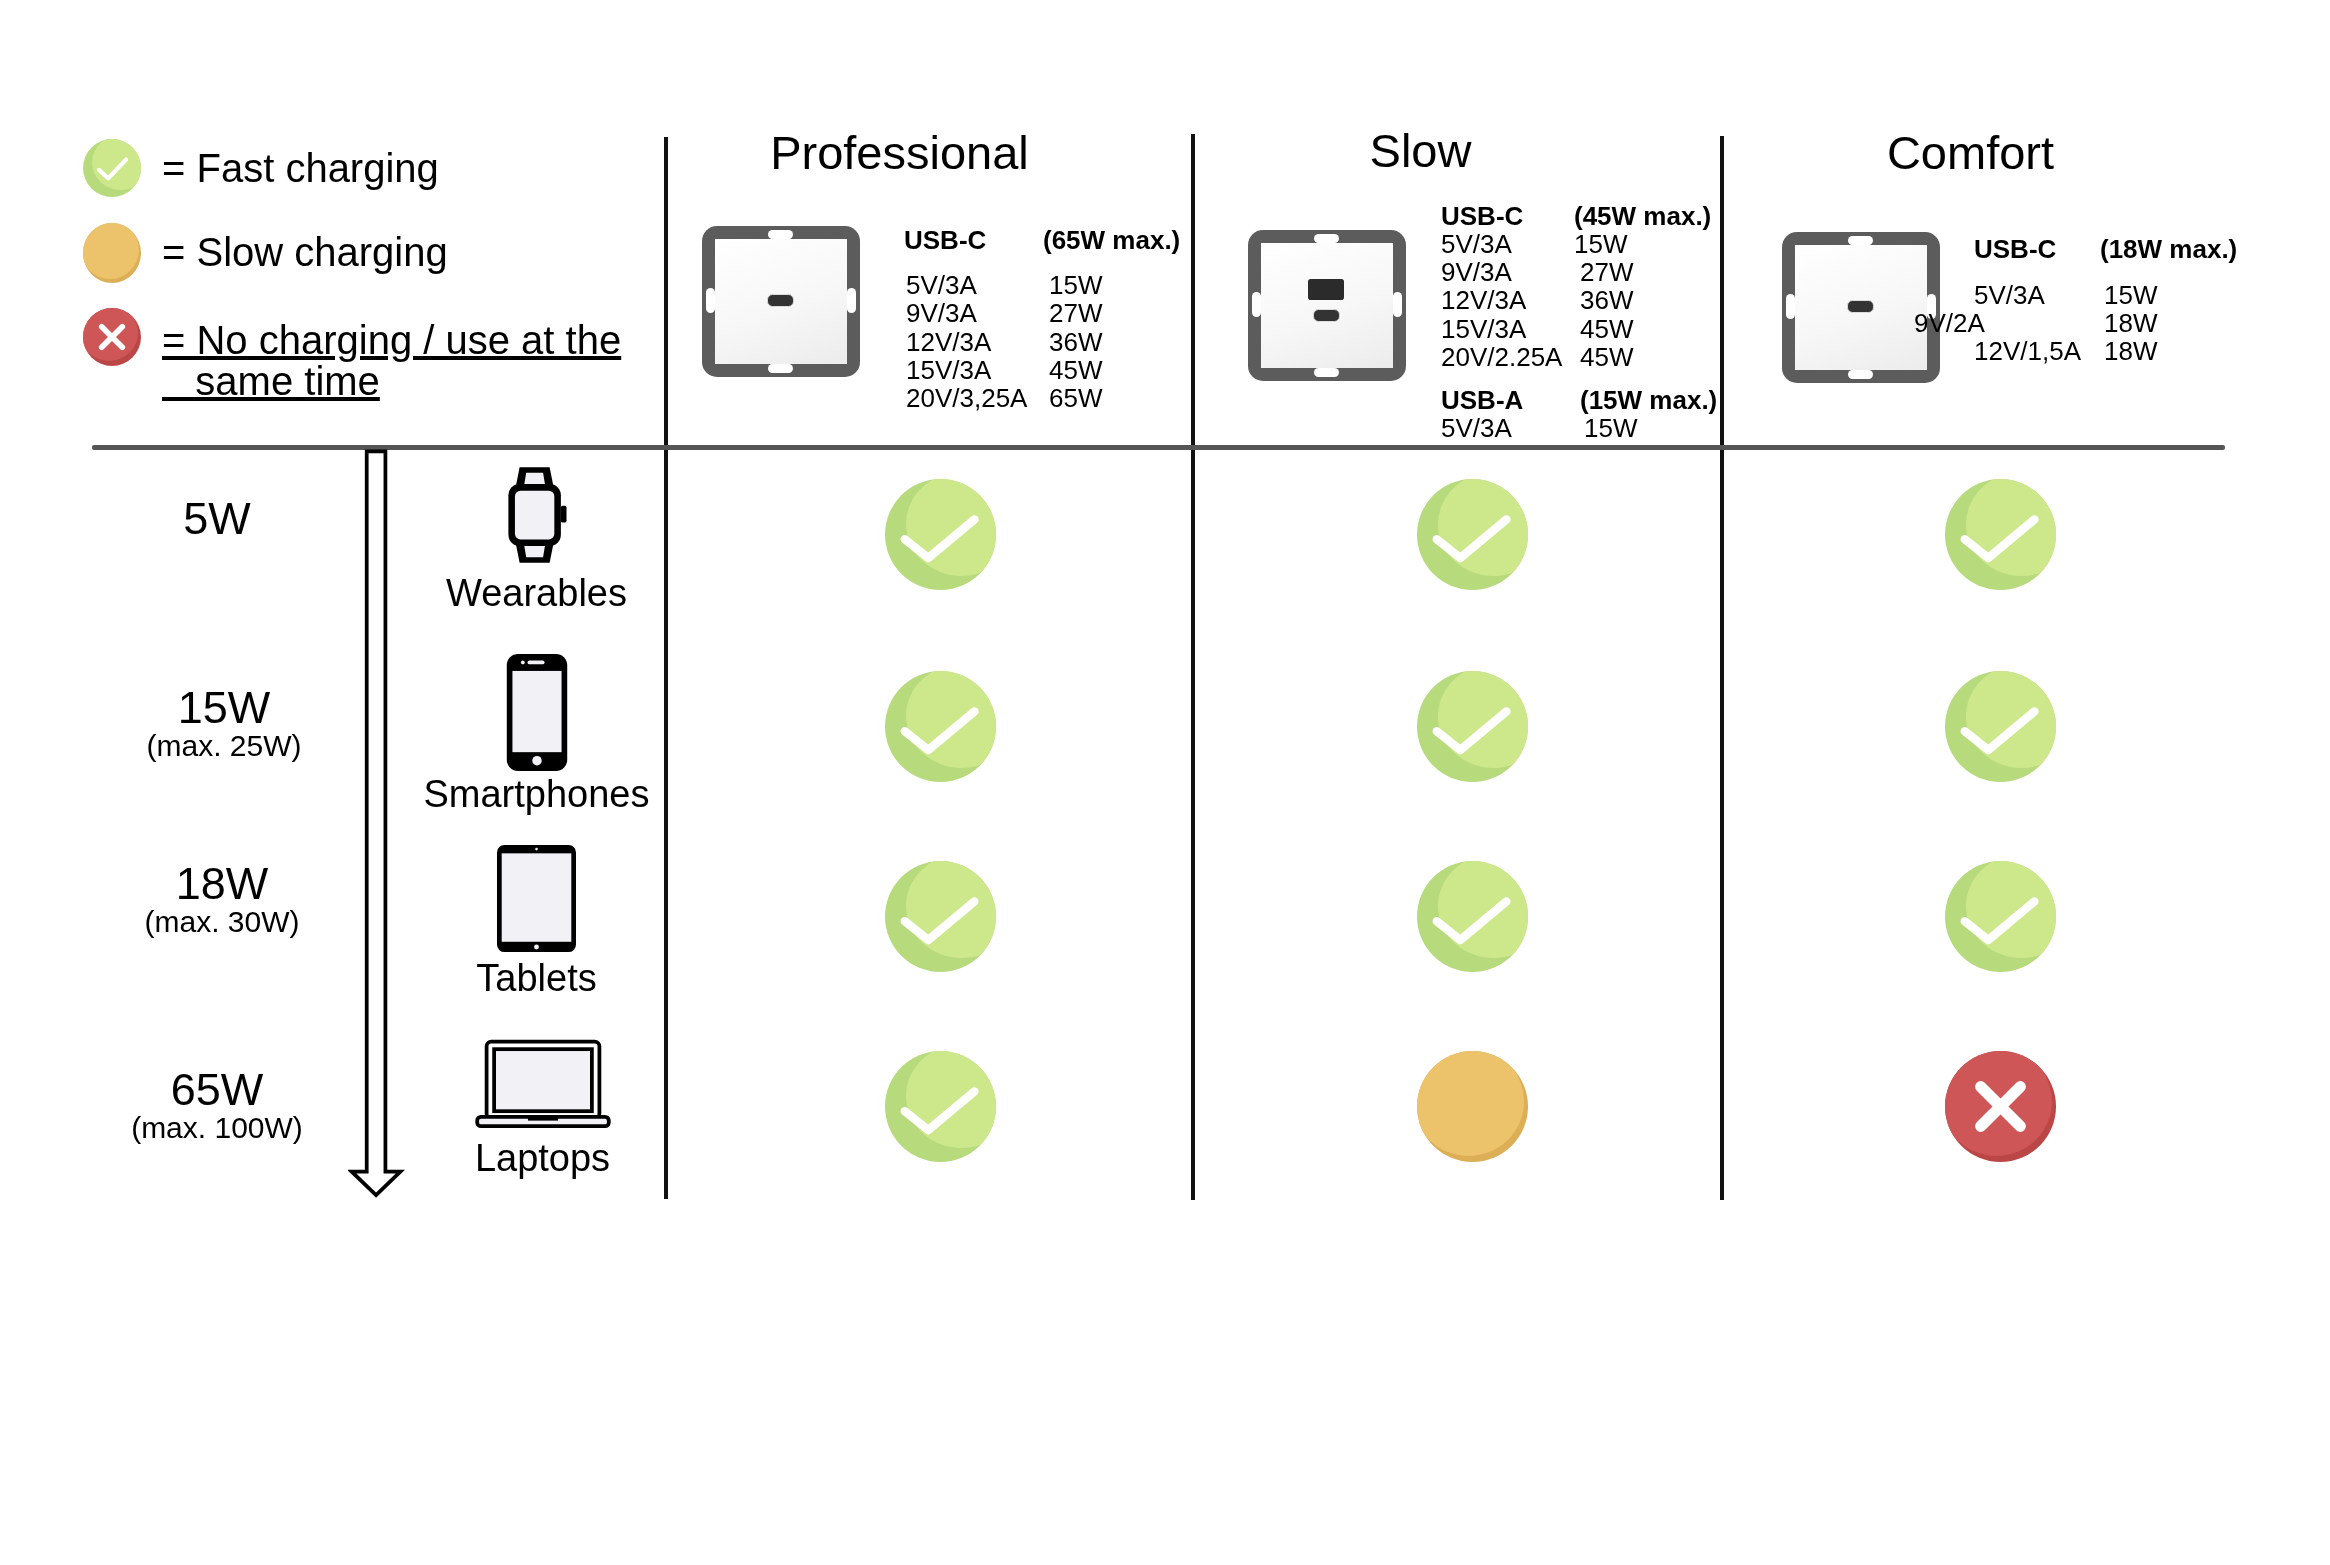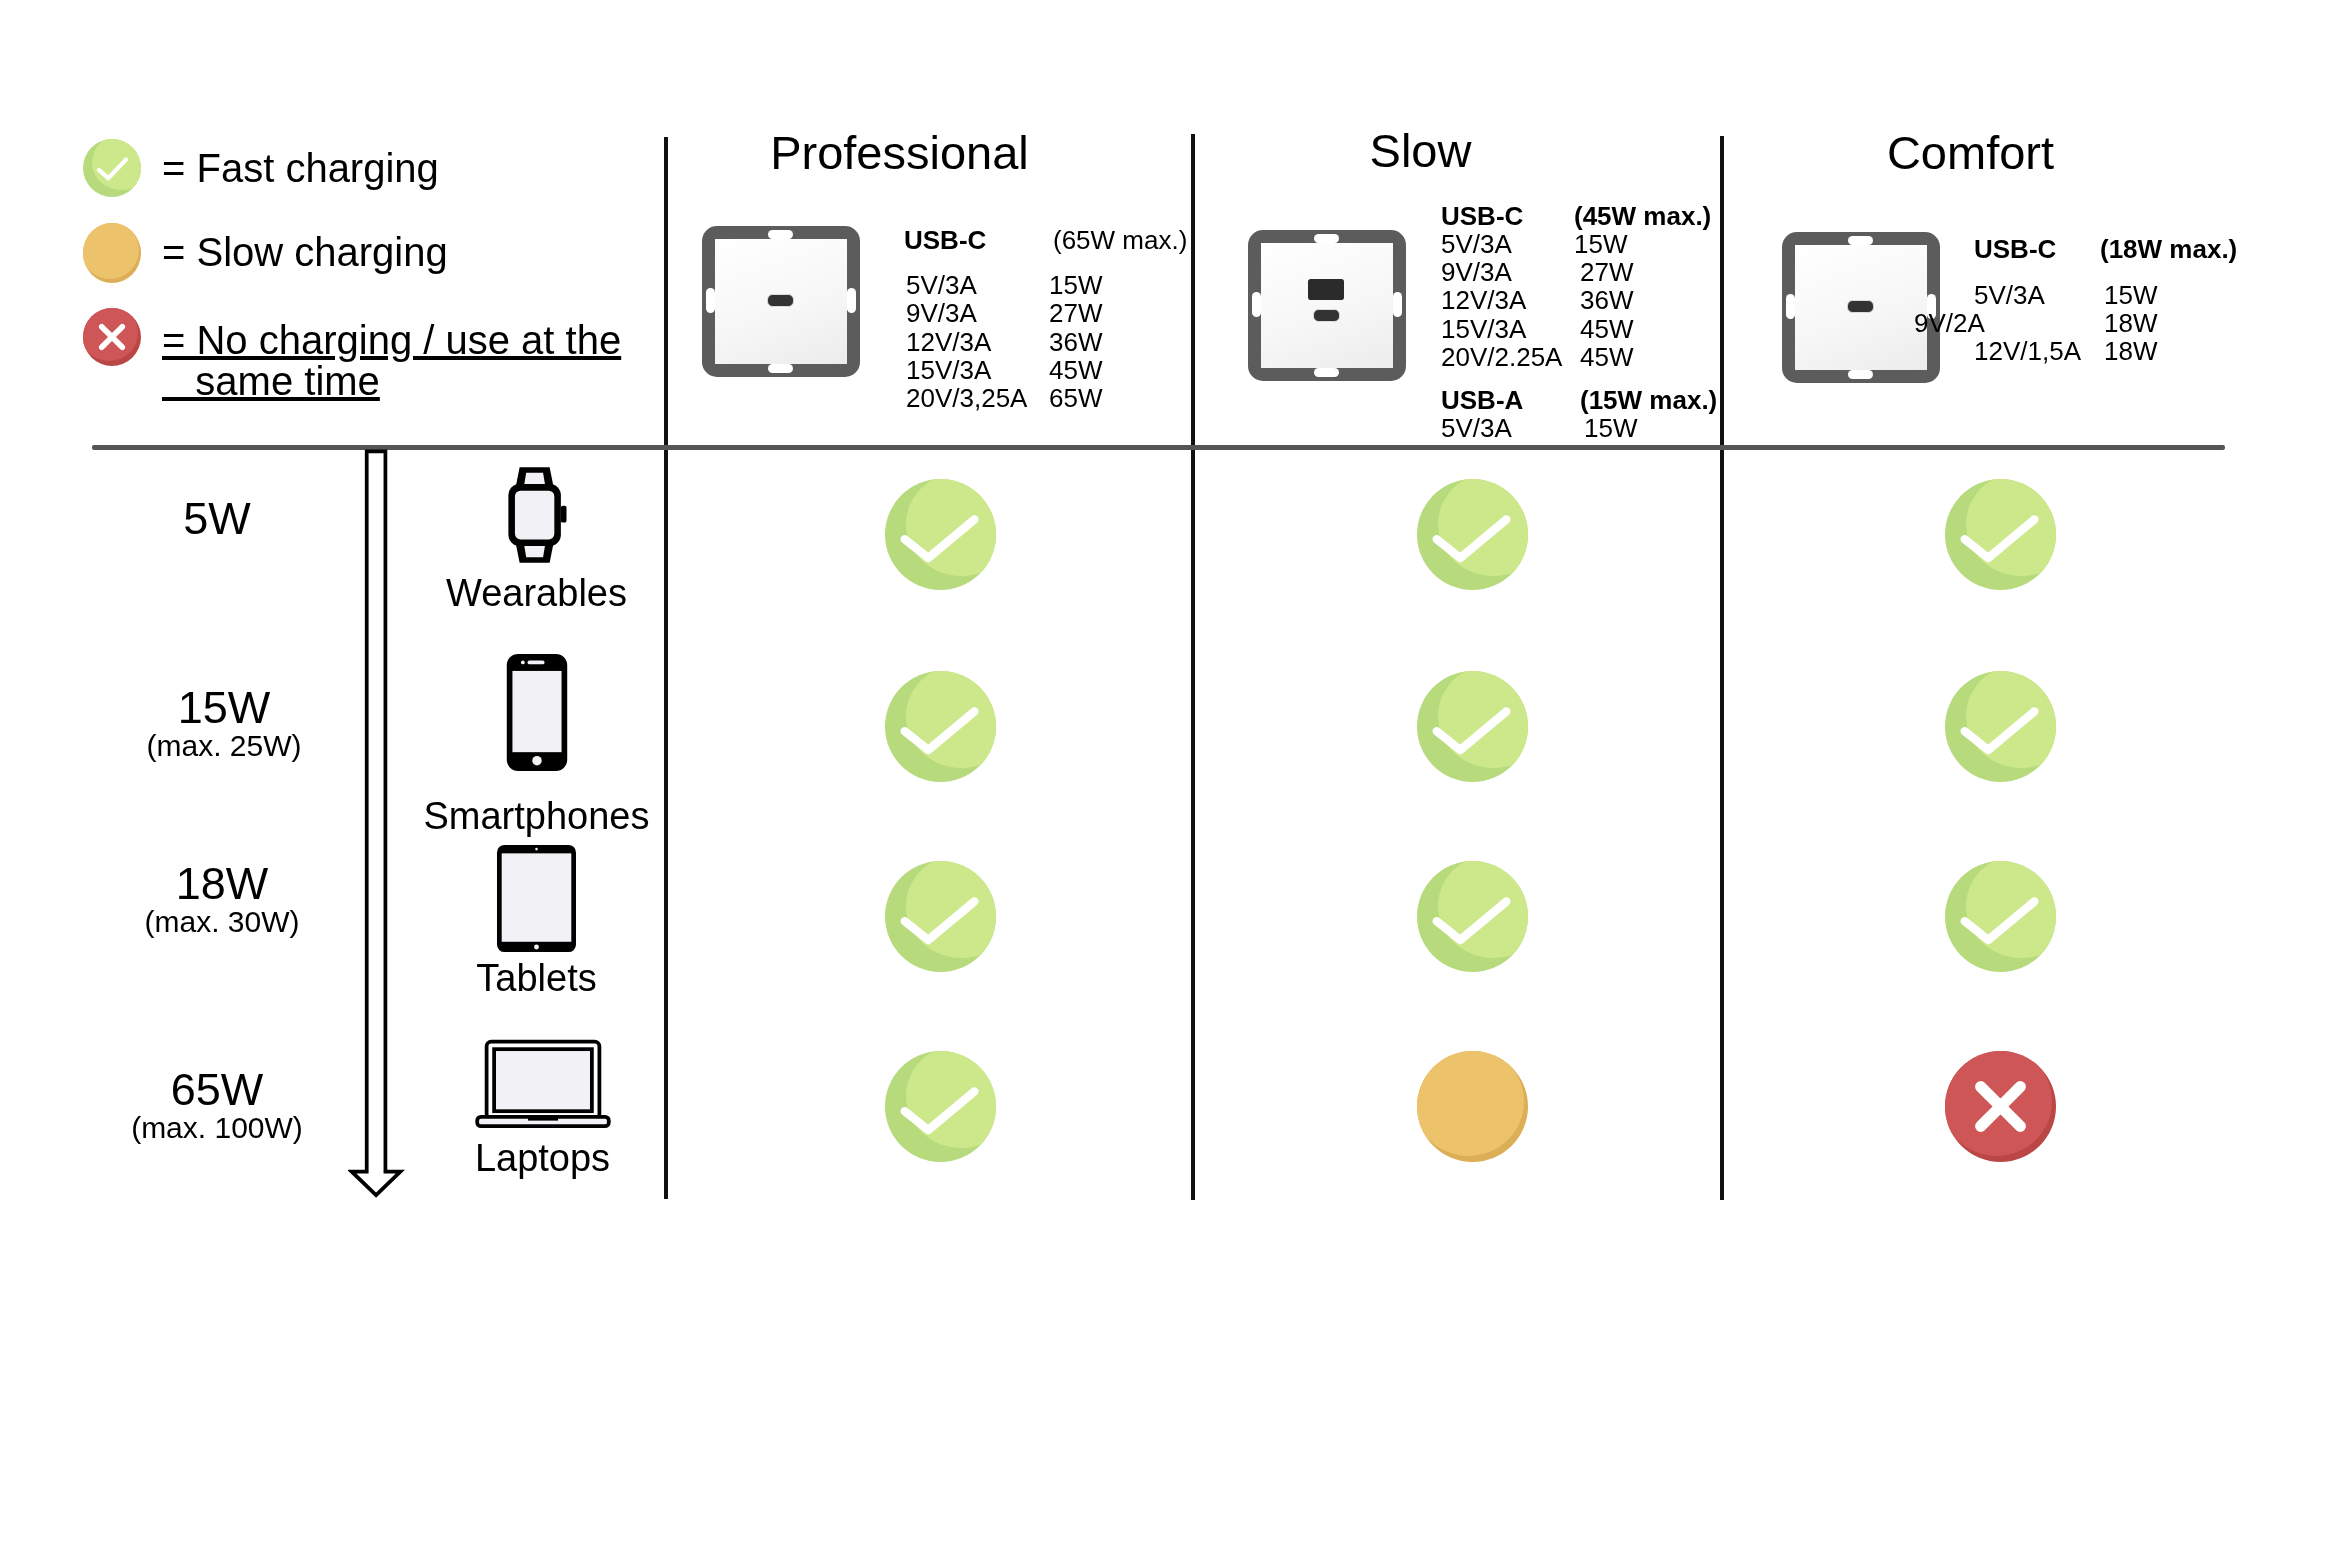--- a/index.html
+++ b/index.html
@@ -65,21 +65,21 @@
   <div class="col-title" style="left:711px;width:377px;top:126px;">Professional</div>
   <div class="socket" style="left:702px;top:226px;">
     <div class="plate"></div>
     <div class="notch" style="left:66px;top:3.8px;width:24.5px;height:9.4px;"></div>
     <div class="notch" style="left:66px;bottom:3.8px;width:24.5px;height:9.4px;"></div>
     <div class="notch" style="left:3.8px;top:62px;width:9.4px;height:24.5px;"></div>
     <div class="notch" style="right:3.8px;top:62px;width:9.4px;height:24.5px;"></div>
     <div class="usbc" style="left:65px;top:68px;"></div>
   </div>
   <div class="spec" style="left:904px;top:226px;font-weight:bold;">USB-C</div>
-  <div class="spec" style="left:1043px;top:226px;font-weight:normal;margin-left:10px;">(65W max.)</div>
+  <div class="spec" style="left:1043px;top:226px;font-weight:bold;">(65W max.)</div>
   <div>
     <div class="spec" style="left:906px;top:271px;">5V/3A</div>
     <div class="spec" style="left:1049px;top:271px;">15W</div>
     <div class="spec" style="left:906px;top:299px;">9V/3A</div>
     <div class="spec" style="left:1049px;top:299px;">27W</div>
     <div class="spec" style="left:906px;top:328px;">12V/3A</div>
     <div class="spec" style="left:1049px;top:328px;">36W</div>
     <div class="spec" style="left:906px;top:356px;">15V/3A</div>
     <div class="spec" style="left:1049px;top:356px;">45W</div>
     <div class="spec" style="left:906px;top:384px;">20V/3,25A</div>
@@ -176,21 +176,21 @@
   <span class="label" style="margin-top:5.6px;">Wearables</span>
 </div>
 <div class="device" style="left:414px;top:652px;">
   <svg width="68" height="121" viewBox="0 0 72 128" style="display:block;margin:0 auto;">
     <rect x="4" y="2" width="64" height="124" rx="12" fill="#000"></rect>
     <rect x="10" y="20" width="52" height="86" fill="#f2f2f6"></rect>
     <rect x="26" y="9" width="18" height="4" rx="2" fill="#f2f2f6"></rect>
     <circle cx="21" cy="11" r="2" fill="#f2f2f6"></circle>
     <circle cx="36" cy="115" r="5" fill="#f2f2f6"></circle>
   </svg>
-  <span class="label" style="margin-top:23px;">Smartphones</span>
+  <span class="label" style="margin-top:1px;">Smartphones</span>
 </div>
 <div class="device" style="left:414px;top:843px;">
   <svg width="87" height="111" viewBox="0 0 92 118" style="display:block;margin:0 auto;">
     <rect x="4" y="2" width="84" height="114" rx="8" fill="#000"></rect>
     <rect x="9" y="11" width="74" height="94" fill="#f2f2f6"></rect>
     <circle cx="46" cy="6.5" r="1.4" fill="#f2f2f6"></circle>
     <circle cx="46" cy="110.5" r="2.6" fill="#f2f2f6"></circle>
   </svg>
   <span class="label" style="margin-top:3.8px;">Tablets</span>
 </div>

